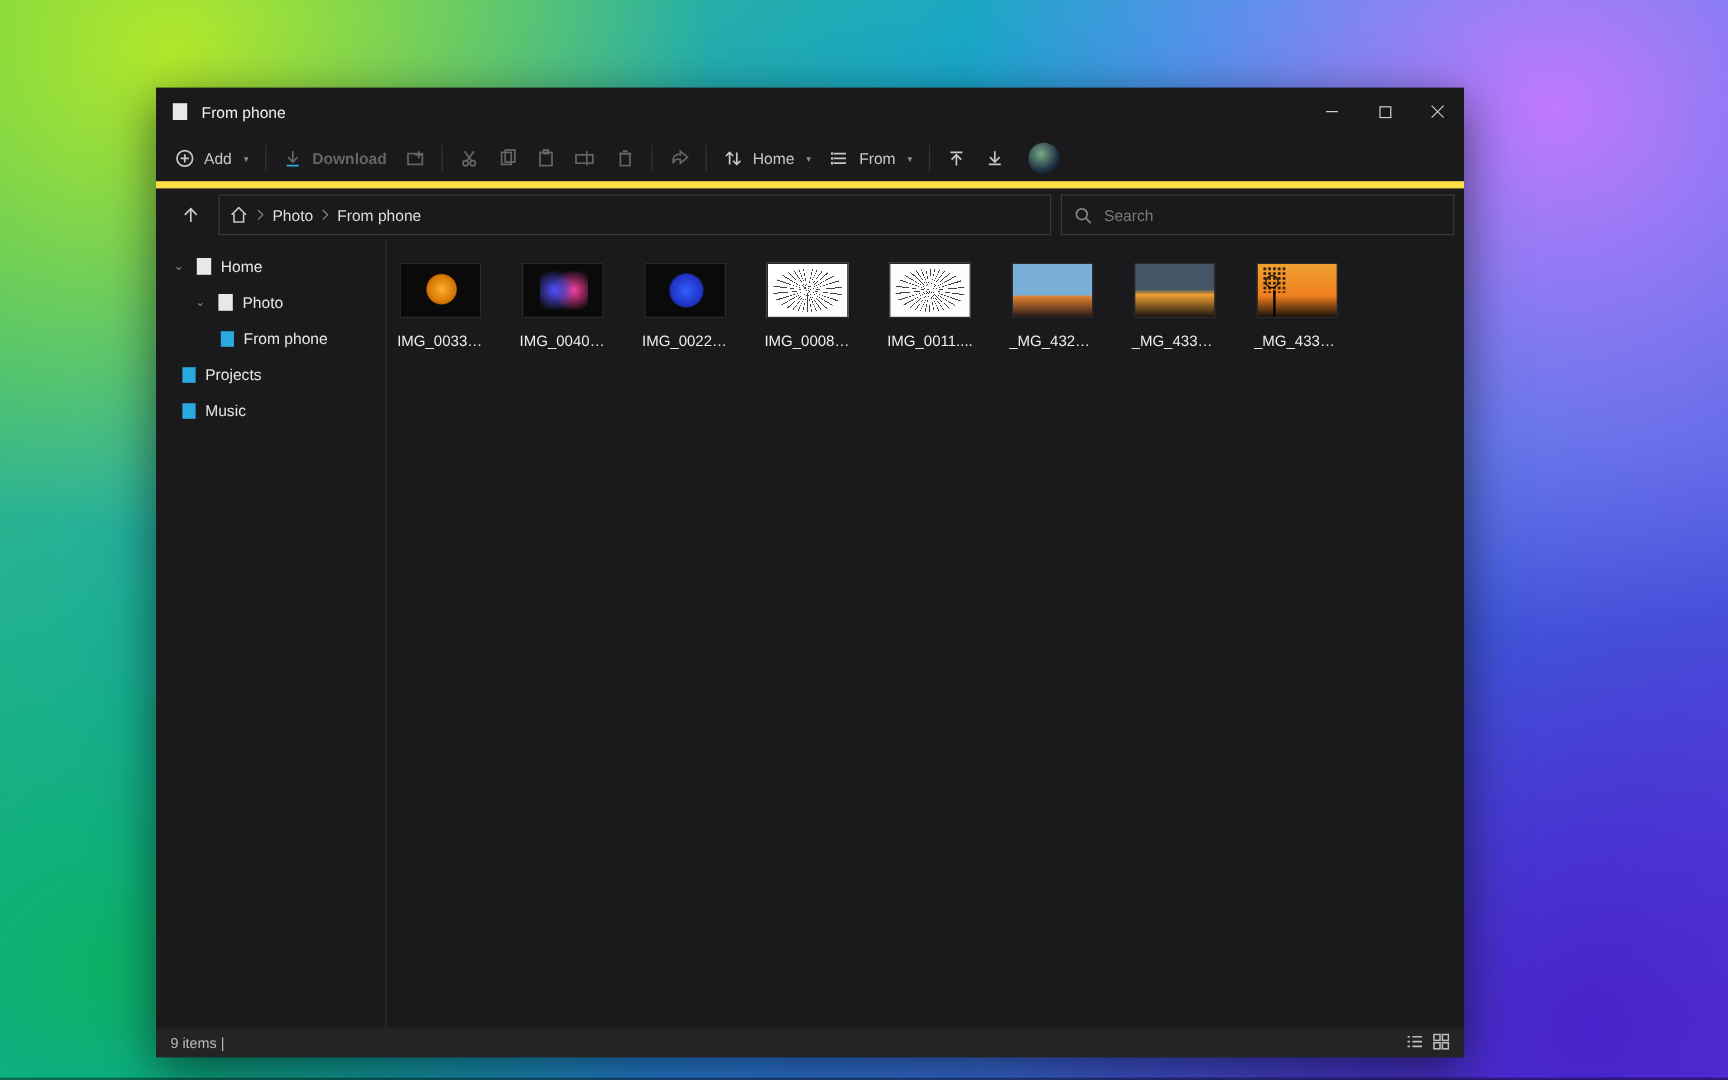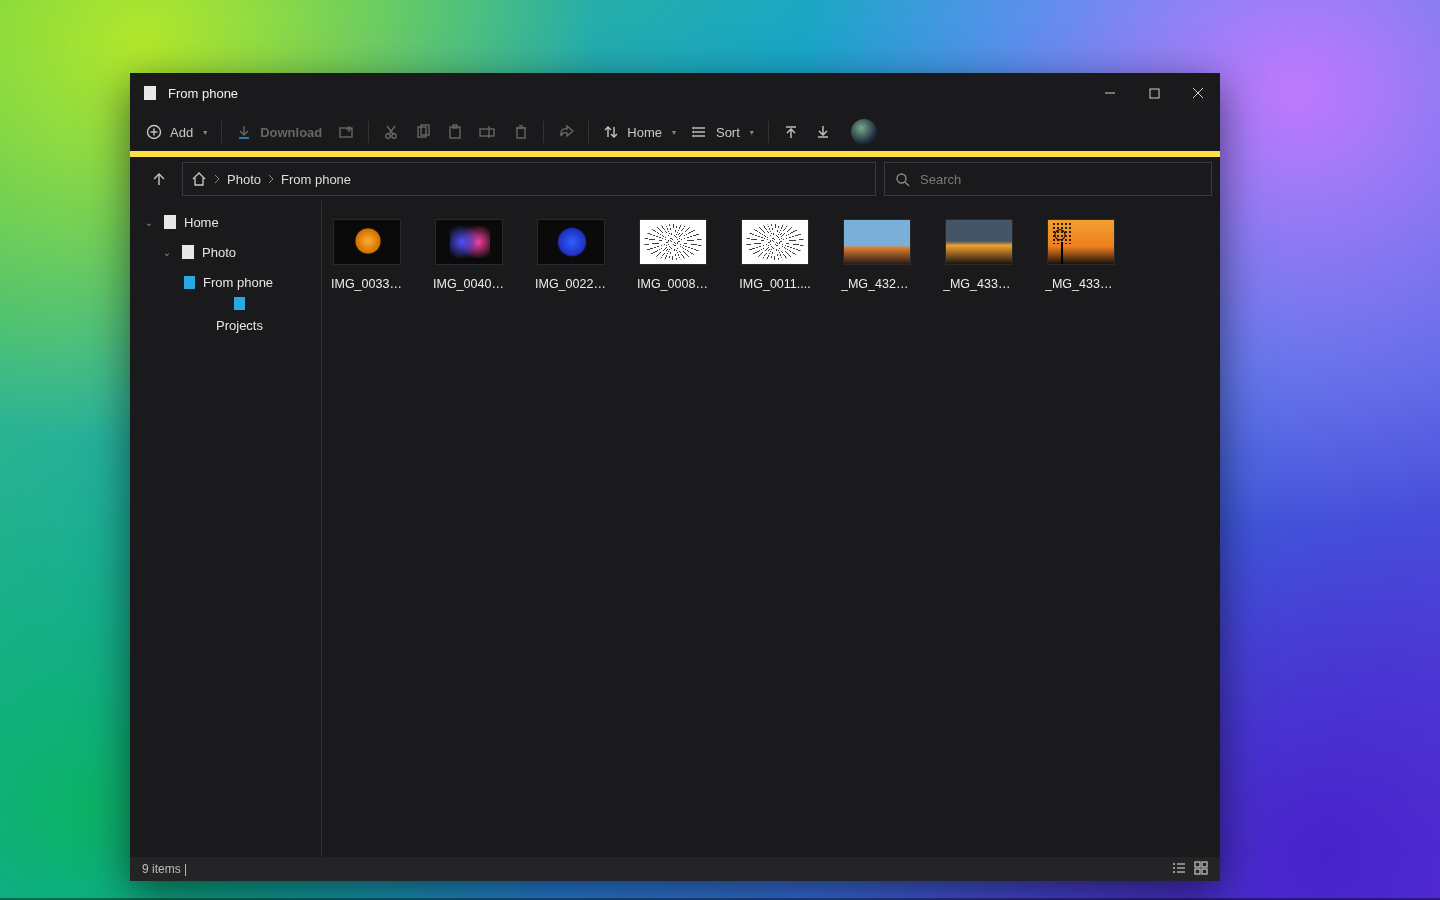--- a/index.html
+++ b/index.html
@@ -48,21 +48,21 @@
   .searchbox { width:328px; height:34px; border:1px solid #3a3a3c; display:flex; align-items:center; padding:0 10px; gap:10px; color:#888; }
   .searchbox input { flex:1; background:transparent; border:none; outline:none; color:#86efac; font-size:13px; }
   .searchbox input::placeholder { color:#7a7a7a; }
   
   .body { flex:1; display:flex; min-height:0; }
   .sidebar { width:192px; border-right:1px solid #303032; padding:6px 0; }
   .tree-item { height:30px; display:flex; align-items:center; gap:8px; padding-right:8px; color:#e6e6e6; }
   .tree-item .chev { width:14px; display:flex; justify-content:center; color:#888; font-size:10px;}
   .folder-ico { width:12px; height:14px; background:#e8e8e8; flex-shrink:0; }
   .doc-ico { width:11px; height:13px; background:linear-gradient(#2aa8e0,#2aa8e0); flex-shrink:0; }
-  .pad0 { padding-left:12px; } .pad1 { padding-left:30px; } .pad2 { padding-left:54px; } .pad3 { padding-left:36px;flex-direction:column; }
+  .pad0 { padding-left:12px; } .pad1 { padding-left:30px; } .pad2 { padding-left:54px; } .pad3 { padding-left:22px; }
   
   .content { flex:1; padding:18px 10px; overflow:auto; }
   .grid { display:flex; flex-wrap:wrap; gap:32px 32px; }
   .file { width:70px; display:flex; flex-direction:column; align-items:center; gap:12px; }
   .thumb { width:68px; height:46px; background:#0a0a0a; border:1px solid #2a2a2c; overflow:hidden; position:relative; }
   .fname { font-size:12.5px; color:#eee; max-width:72px; white-space:nowrap; overflow:hidden; text-overflow:ellipsis; text-align:center; }
   
   .t1 .blob { position:absolute; left:18px; top:6px; width:32px; height:30px; background:radial-gradient(circle,#ffb030 0%,#d07000 55%,transparent 60%); filter:blur(0.5px);}
   .t2 .blob { position:absolute; left:14px; top:6px; width:40px; height:32px; background:radial-gradient(circle at 30% 50%,#5050ff 0%,transparent 55%),radial-gradient(circle at 70% 50%,#ff40a0 0%,transparent 55%);}
   .t3 .blob { position:absolute; left:16px; top:6px; width:36px; height:32px; background:radial-gradient(circle,#3060ff 0%,#2030c0 55%,transparent 62%);}
@@ -193,21 +193,21 @@
     </div>
     <div class="tbtn">
       <svg width="16" height="16">
           <line x1="3" y1="4" x2="13" y2="4"></line>
           <line x1="3" y1="8" x2="13" y2="8"></line>
           <line x1="3" y1="12" x2="13" y2="12"></line>
           <circle cx="1.5" cy="4" r="0.5"></circle>
           <circle cx="1.5" cy="8" r="0.5"></circle>
           <circle cx="1.5" cy="12" r="0.5"></circle>
         </svg>
-      <span>Sort</span>
+      <span>From</span>
       <span class="caret">▾</span>
     </div>
     <div class="sep"></div>
     <div class="tbtn">
       <svg width="16" height="16">
           <line x1="3" y1="3" x2="13" y2="3"></line>
           <line x1="8" y1="14" x2="8" y2="5"></line>
           <polyline points="4,9 8,5 12,9"></polyline>
         </svg>
     </div>
@@ -266,20 +266,24 @@
         <div class="folder-ico"></div>
         <span>Photo</span>
       </div>
       <div class="tree-item pad2">
         <div class="doc-ico"></div>
         <span>From phone</span>
       </div>
       <div class="tree-item pad3">
         <div class="doc-ico"></div>
         <span>Projects</span>
+      </div>
+      <div class="tree-item pad3">
+        <div class="doc-ico"></div>
+        <span>Music</span>
       </div>
     </div>
 
     <div class="content">
       <div class="grid">
         <div class="file">
           <div class="thumb t1">
               <div class="blob"></div>
             </div>
           <div class="fname">IMG_0033....</div>

